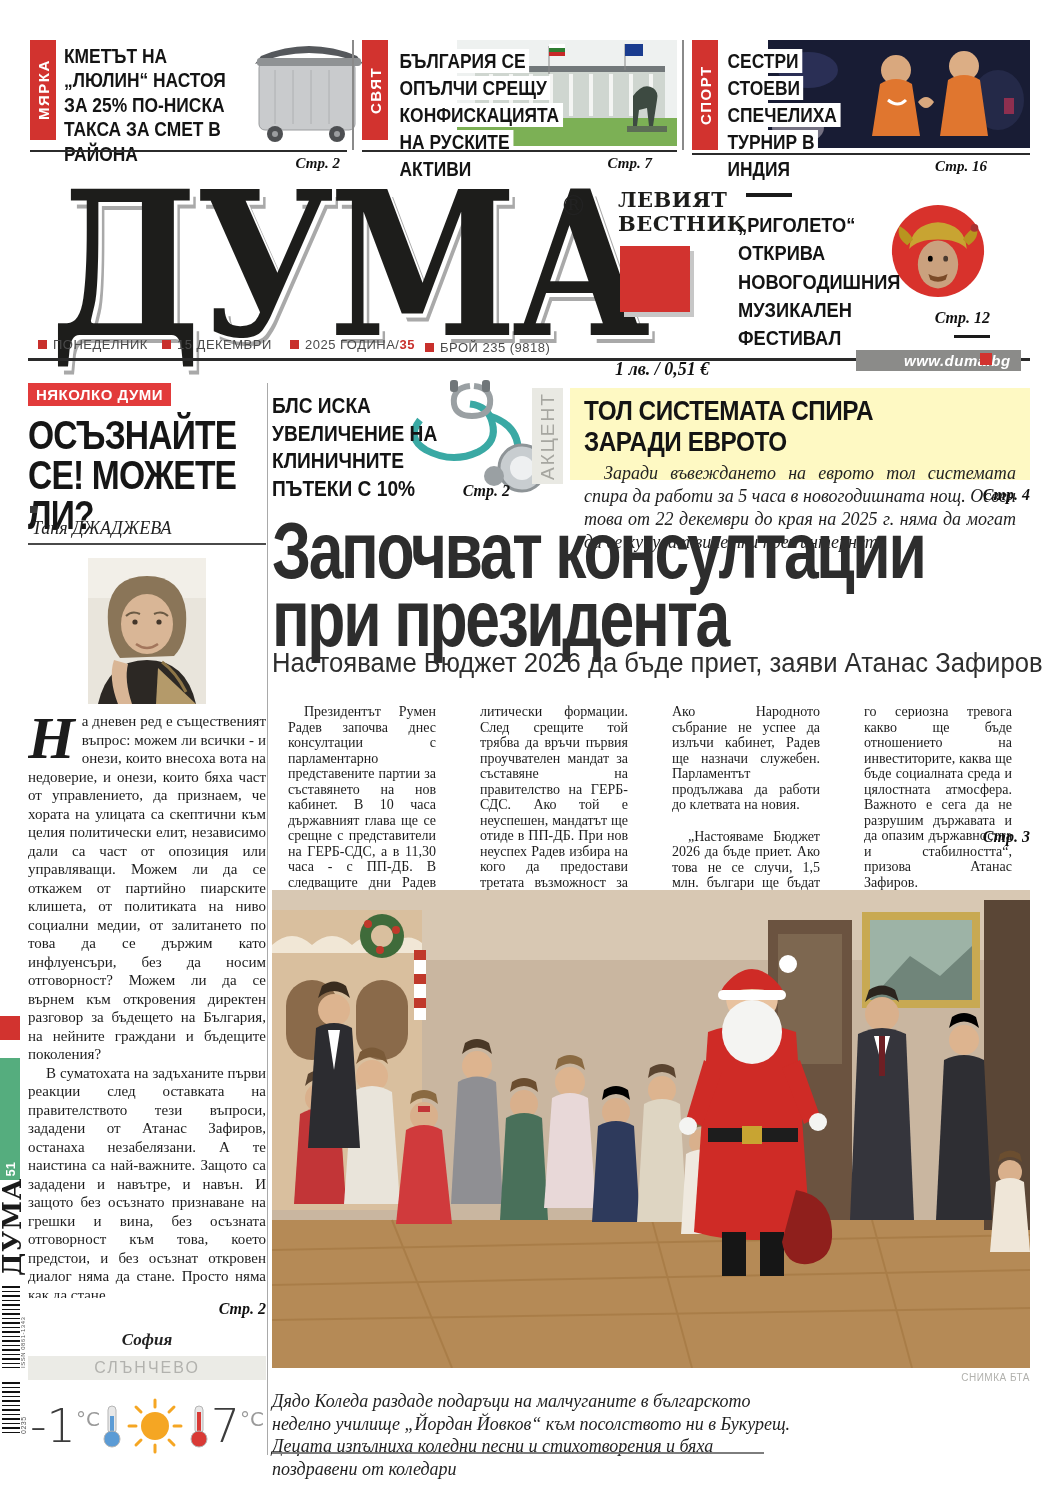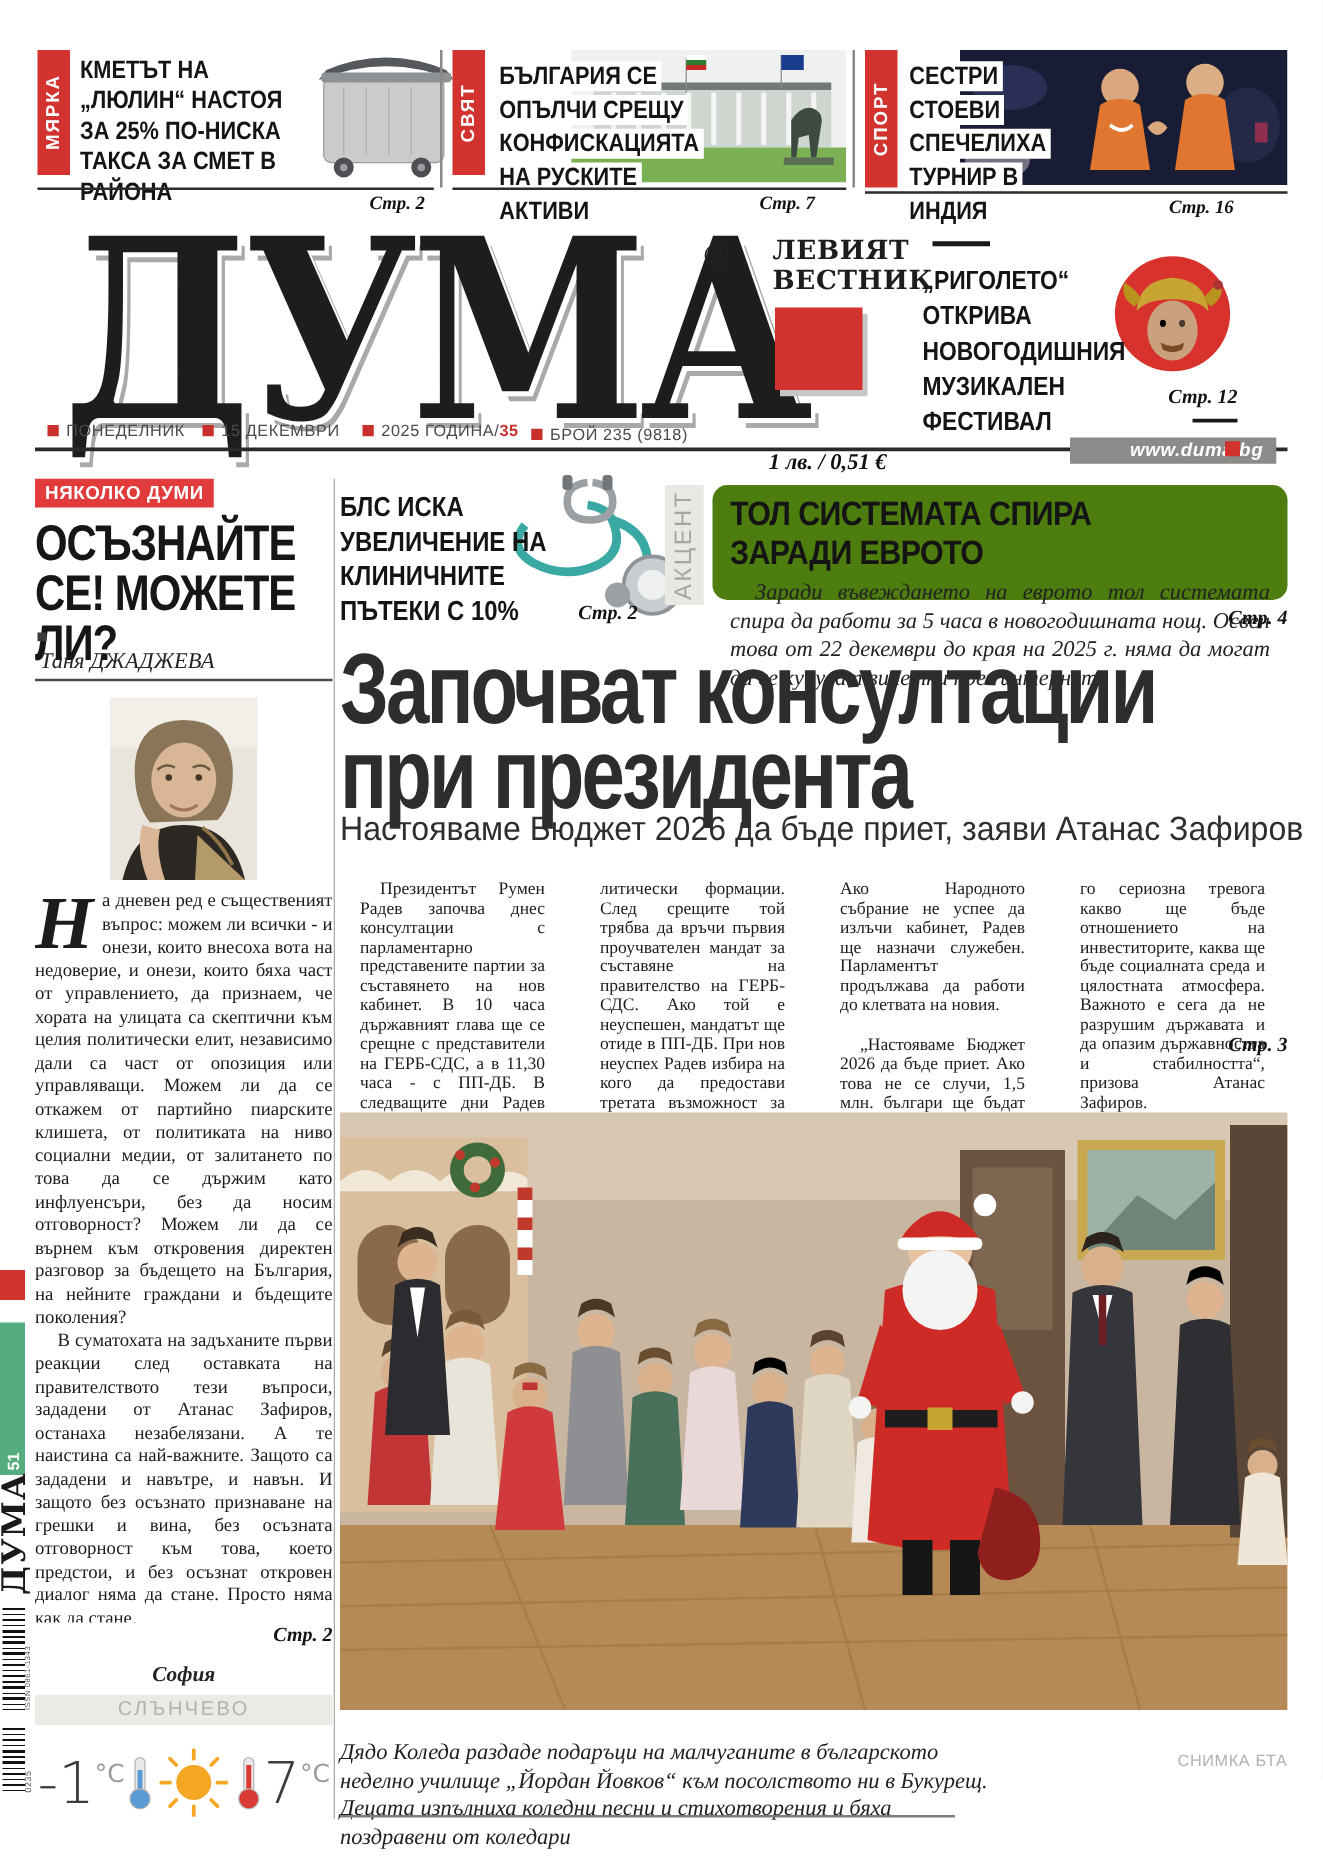--- a/index.html
+++ b/index.html
@@ -28,32 +28,32 @@
   .optitle{font-weight:700;font-size:40px;line-height:1.0;letter-spacing:-1px;transform:scaleX(.84);
     transform-origin:left top;color:#161616;}
   .author{font-family:"Liberation Serif",serif;font-style:italic;font-size:18px;color:#222;}
   .opbody{font-family:"Liberation Serif",serif;font-size:15px;line-height:18.5px;text-align:justify;color:#1c1c1c;}
   .opbody p{margin:0;}
   .opbody p+p{text-indent:18px;}
   .dropcap{float:left;font-family:"Liberation Serif",serif;font-style:italic;font-weight:700;
     font-size:60px;line-height:.72;margin:5px 7px 0 0;color:#1c1c1c;}
   .accent-label{background:#e9e9e3;color:#a6a6a0;writing-mode:vertical-rl;transform:rotate(180deg);
     display:flex;align-items:center;justify-content:center;font-size:19px;letter-spacing:2px;}
-  .accent-box{background:#4d7c0f;border-radius:12px;}
+  .accent-box{background:#fef9c3;}
   .accent-head{font-weight:700;font-size:27px;letter-spacing:-.5px;transform:scaleX(.9);transform-origin:left top;color:#141414;}
   .accent-body{font-family:"Liberation Serif",serif;font-style:italic;font-size:18px;line-height:1.28;
     text-align:justify;color:#222;}
   .mainhead{font-weight:700;font-size:80px;line-height:.92;letter-spacing:-3px;transform:scaleX(.78);
     transform-origin:left top;color:#2d2d2d;white-space:nowrap;}
   .subhead{font-size:27px;color:#2e2e2e;transform:scaleX(.95);transform-origin:left top;white-space:nowrap;}
   .colbody{font-family:"Liberation Serif",serif;font-size:14px;line-height:15.5px;text-align:justify;color:#1c1c1c;}
   .colbody p{margin:16px;text-indent:16px;}
   .banner{background:#d6393d;color:#fff;font-weight:700;font-size:16px;letter-spacing:1px;
     display:flex;align-items:center;justify-content:center;}
-  .credit{font-size:13px;color:#b1b1ad;letter-spacing:.5px;margin-top:29px;}
+  .credit{font-size:10px;color:#b1b1ad;letter-spacing:.5px;}
   .caption{font-family:"Liberation Serif",serif;font-style:italic;font-size:18px;line-height:1.25;color:#1f1f1f;}
   .wcity{font-family:"Liberation Serif",serif;font-style:italic;font-weight:700;font-size:17px;text-align:center;color:#222;}
   .wcond{background:#ebebe6;color:#b2b2ae;font-size:16px;letter-spacing:2px;text-align:center;padding:3px 0;}
   .temp{font-family:"DejaVu Sans",sans-serif;font-weight:200;font-size:46px;color:#3c3c3c;line-height:1;}
   .temp sup{font-size:20px;color:#9a9a9a;font-weight:400;}
   .edge-num{color:#fff;font-weight:700;font-size:13px;writing-mode:vertical-rl;transform:rotate(180deg);}
   .vtitle{font-family:"DejaVu Serif",serif;font-weight:700;font-size:26px;color:#1a1a1a;
     writing-mode:vertical-rl;transform:rotate(180deg);letter-spacing:1px;}
   .barcode{background:repeating-linear-gradient(to bottom,#111 0 2px,#fff 2px 5px,#111 5px 6px,#fff 6px 9px);}
   .tinyrot{writing-mode:vertical-rl;transform:rotate(180deg);font-size:6px;color:#555;letter-spacing:.5px;}

